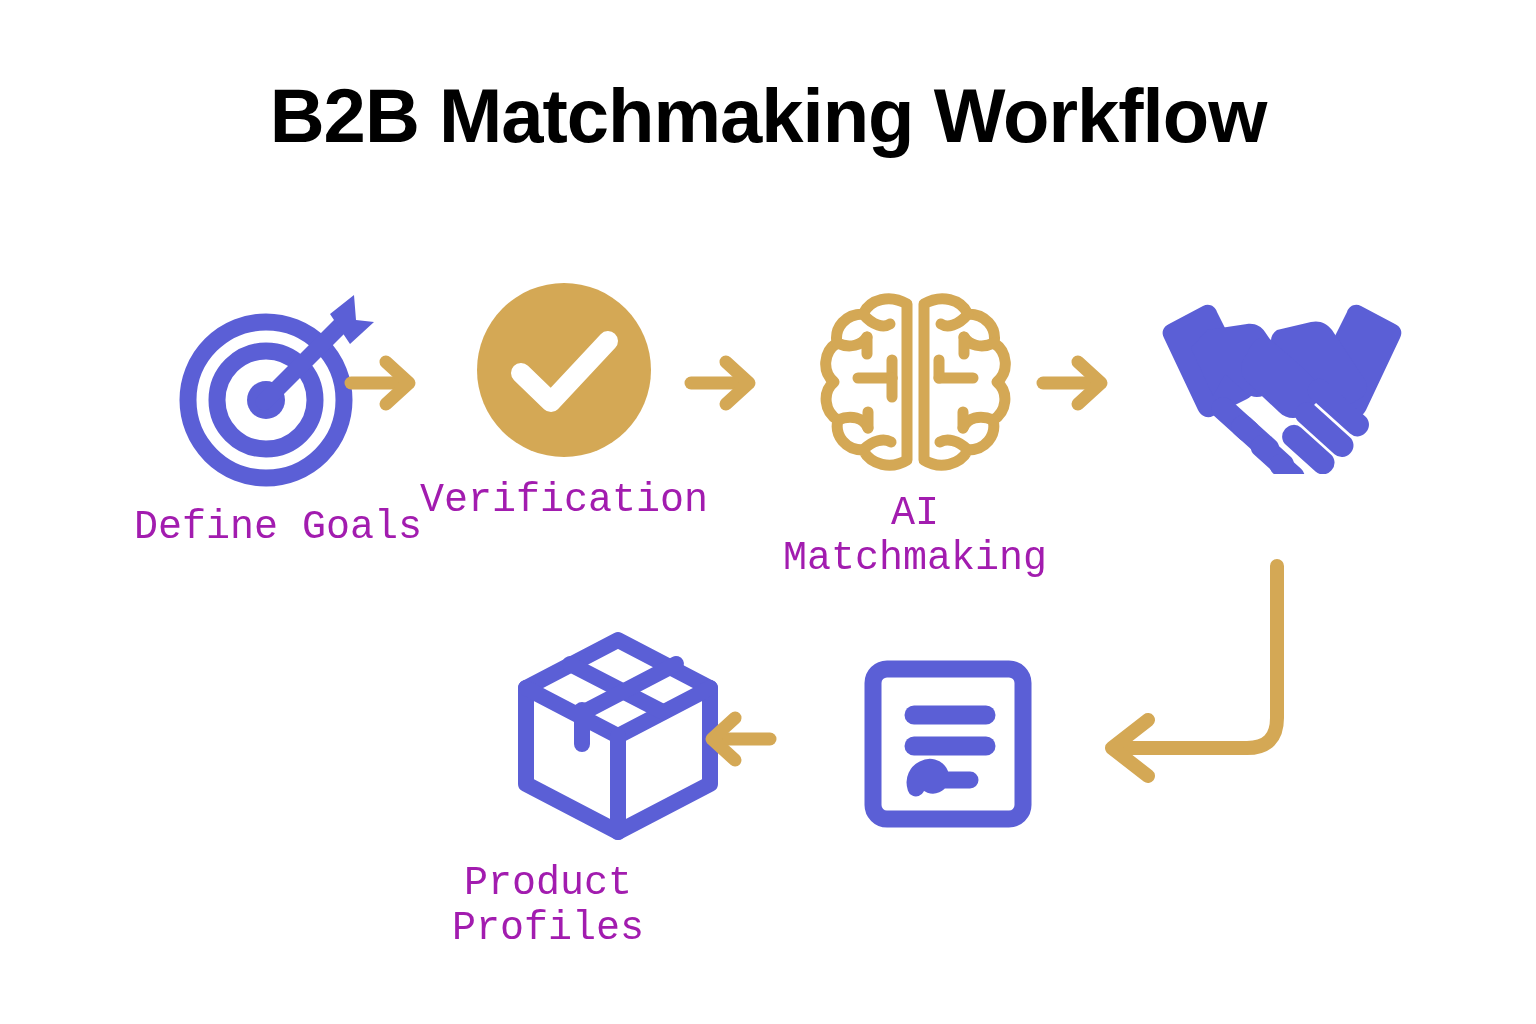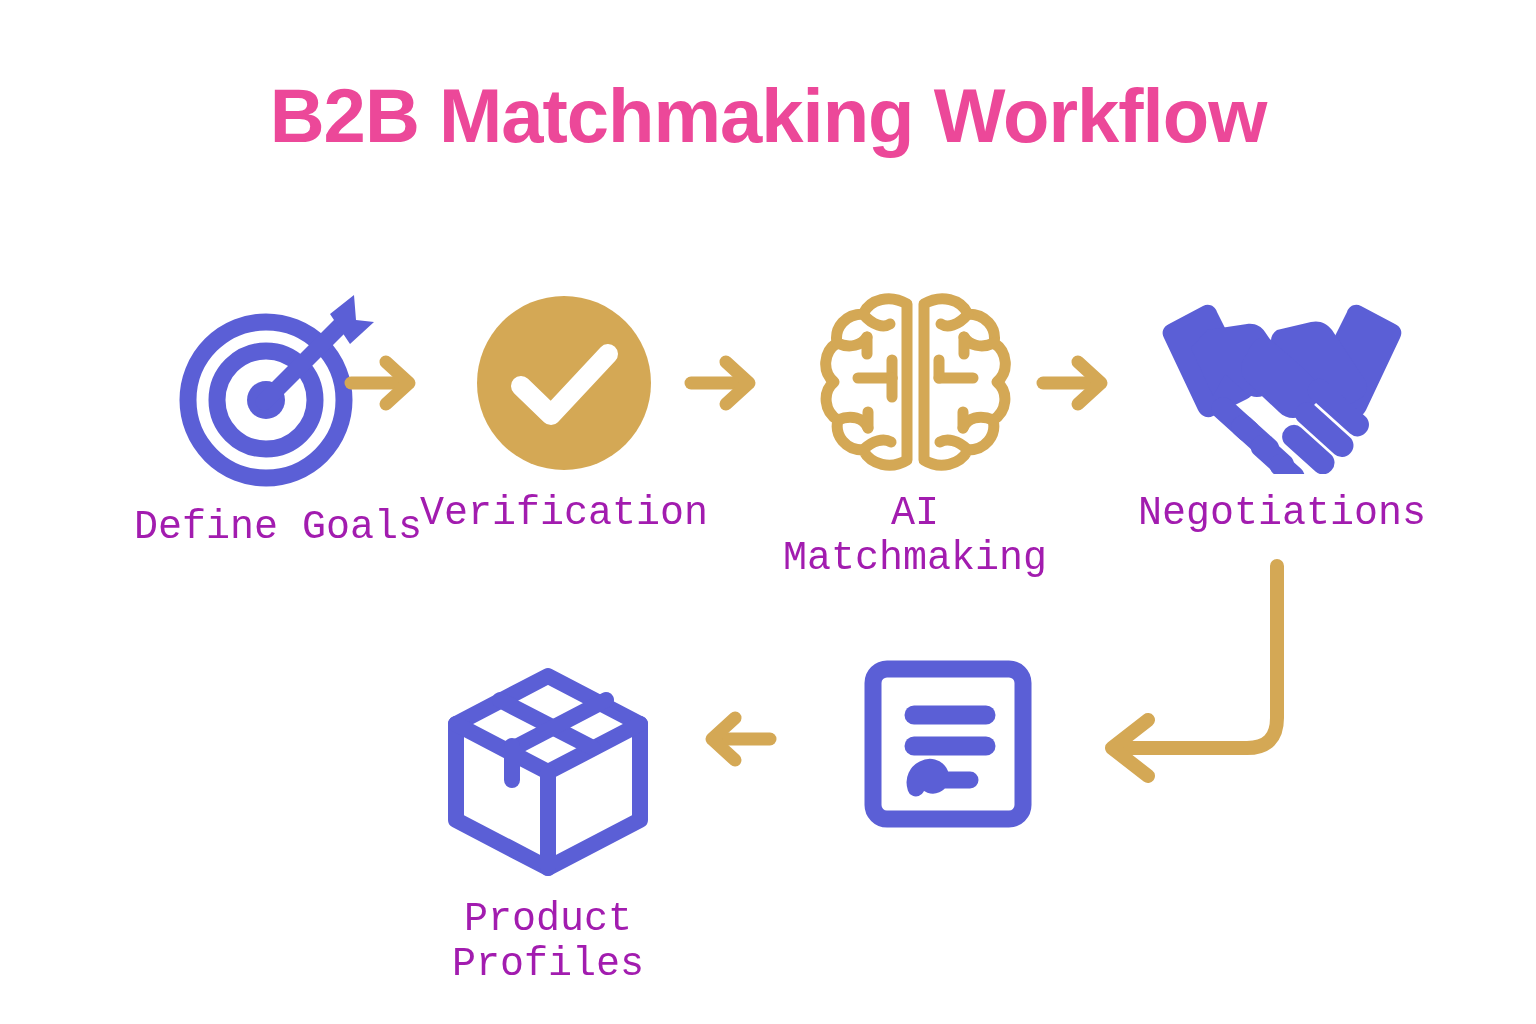--- a/index.html
+++ b/index.html
@@ -20,21 +20,21 @@
   #title {
     position: absolute;
     left: 0;
     top: 72px;
     width: 1536px;
     text-align: center;
     font-family: "Liberation Sans", sans-serif;
     font-size: 76px;
     font-weight: bold;
     letter-spacing: -1px;
-    color: #ec4899;
+    color: #000000;
     white-space: nowrap;
   }
 
   
   .node {
     position: absolute;
     display: flex;
     flex-direction: column;
     align-items: center;
   }
@@ -47,25 +47,25 @@
     font-size: 40px;
     font-weight: normal;
     color: #a21caf;
     text-align: center;
     line-height: 1.12;
     white-space: pre-line;
   }
 
   
   #node-define-goals   { left: 128px;  top: 292px;  width: 300px; }
-  #node-verification   { left: 434px;  top: 292px;  width: 260px; justify-content: flex-end; }
+  #node-verification   { left: 434px;  top: 279px;  width: 260px; justify-content: flex-end; }
   #node-ai-matchmaking { left: 790px;  top: 292px;  width: 250px; align-items: center; }
   #node-negotiations   { left: 1132px; top: 292px;  width: 300px; }
   #node-finalize-deals { left: 798px;  top: 656px;  width: 300px; }
-  #node-product-profiles { left: 368px; top: 664px; width: 360px; }
+  #node-product-profiles { left: 368px; top: 628px; width: 360px; align-items: flex-end; }
 
   
   .arrow {
     position: absolute;
   }
   #arrow-1 { left: 344px;  top: 352px; }
   #arrow-2 { left: 684px;  top: 352px; }
   #arrow-3 { left: 1036px; top: 352px; }
   #arrow-elbow { left: 1078px; top: 558px; }
   #arrow-4 { left: 696px;  top: 708px; }
@@ -204,21 +204,20 @@
           <rect x="76" y="134" width="56" height="23" rx="11" transform="rotate(42 104 146)"></rect>
           <rect x="96" y="152" width="50" height="23" rx="11" transform="rotate(42 121 164)"></rect>
           <rect x="116" y="168" width="40" height="22" rx="11" transform="rotate(42 136 179)"></rect>
 
           <rect x="150" y="104" width="74" height="23" rx="11" transform="rotate(42 187 116)"></rect>
           <rect x="138" y="126" width="70" height="23" rx="11" transform="rotate(42 173 138)"></rect>
           <rect x="126" y="146" width="62" height="23" rx="11" transform="rotate(42 157 158)"></rect>
         </g>
       </svg>
     </span>
-    <span class="node-label">Negotiations</span>
   </div>
 
   <span class="arrow" id="arrow-elbow">
     <svg width="280" height="230" viewBox="0 0 280 230" xmlns="http://www.w3.org/2000/svg">
       <g fill="none" stroke="#D4A855" stroke-width="14" stroke-linecap="round" stroke-linejoin="round">
         <path d="M199 8 L199 160 Q199 190 169 190 L42 190"></path>
         <polyline points="70,162 34,190 70,218"></polyline>
       </g>
     </svg>
   </span>

